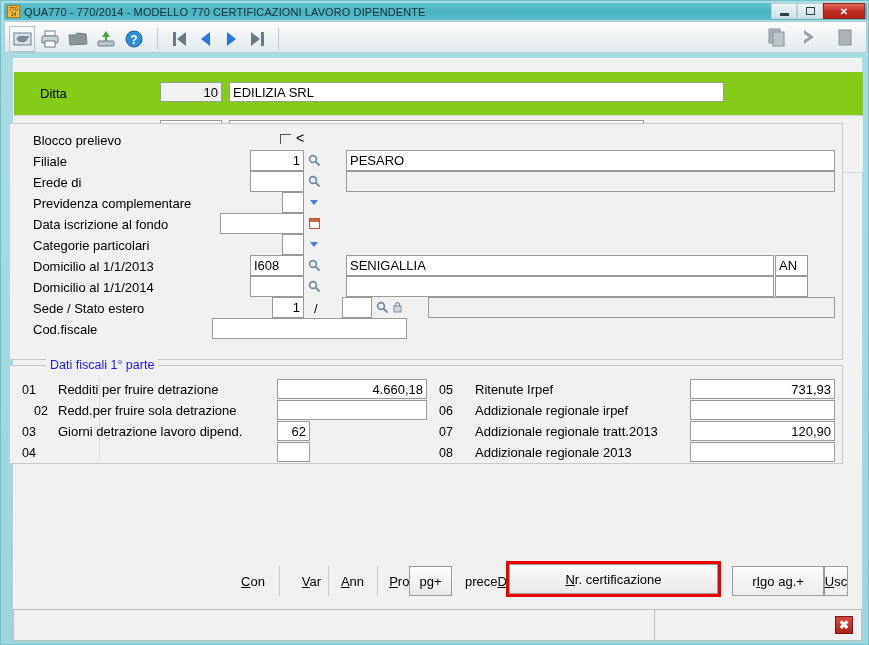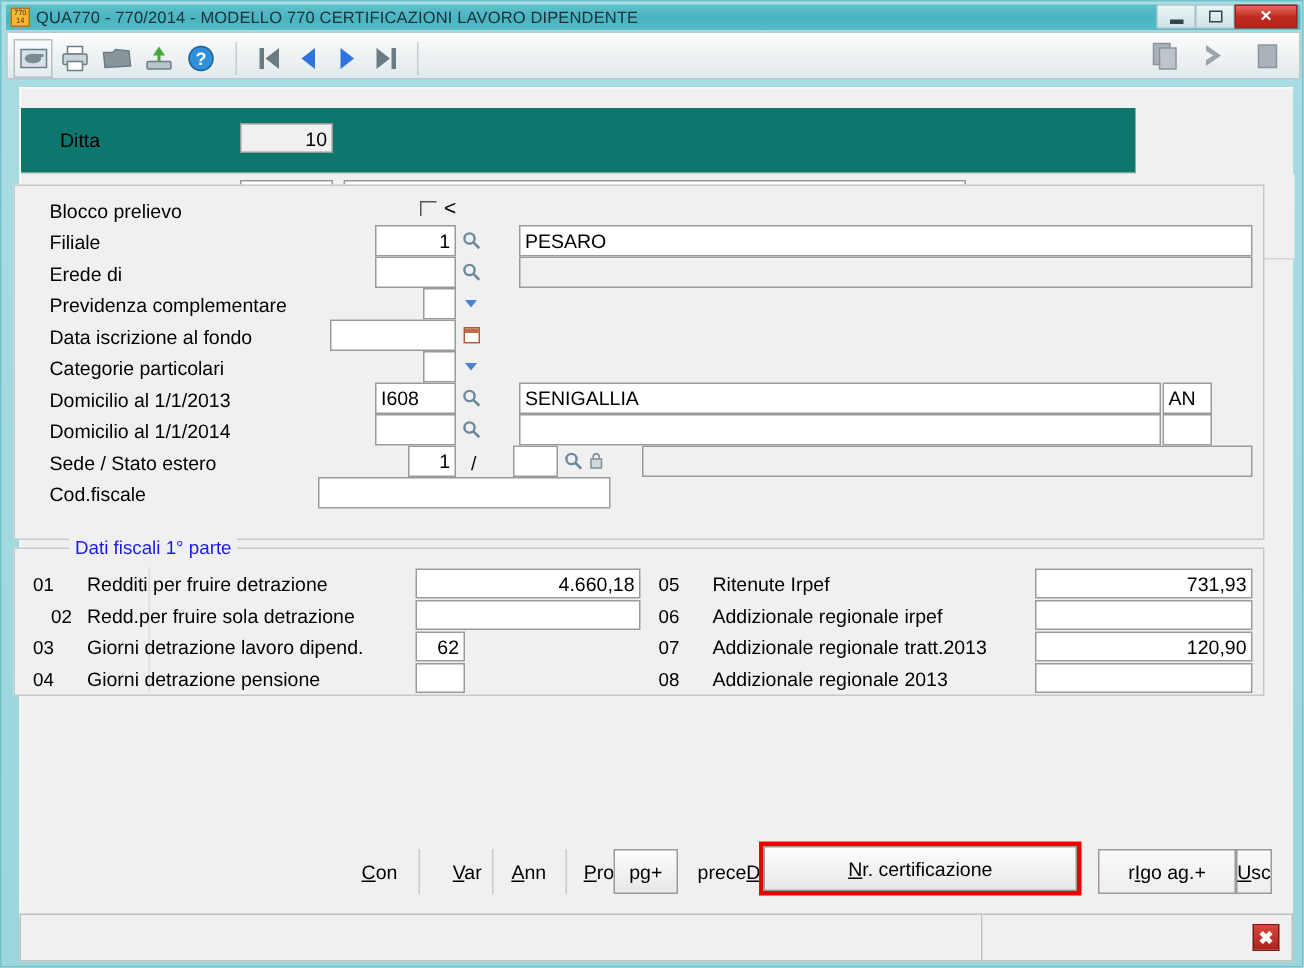--- a/index.html
+++ b/index.html
@@ -119,22 +119,22 @@
     left: 12px; top: 57px;
     width: 849px; height: 556px;
     background: #f0f0f0;
     border-top: 1px solid #ffffff;
     border-left: 1px solid #ffffff;
   }
 
   
   #hdr-ditta {
     position: absolute; left: 0px; top: 13px;
-    width: 743px; height: 44px;
-    background: #0f766e;
+    width: 849px; height: 44px;
+    background: #84cc16;
     border-bottom: 1px solid #d4d4d4;
   }
   #hdr-perc {
     position: absolute; left: 0px; top: 57px;
     width: 849px; height: 57px;
     background: #f0f0f0;
     border-bottom: 1px solid #d4d4d4;
   }
 
   .lbl {
@@ -397,20 +397,21 @@
           </svg>
       </div>
     </div>
   </div>
 
   <div id="client">
 
     <div id="hdr-ditta">
       <div class="lbl" style="left:26px; top:14px;">Ditta</div>
       <div class="fld ro num" style="left:146px; top:10px; width:62px; height:20px;">10</div>
+      <div class="fld" style="left:215px; top:10px; width:495px; height:20px;">EDILIZIA SRL</div>
     </div>
 
     <div id="hdr-perc">
       <div class="lbl" style="left:26px; top:8px;">Percipiente</div>
       <div class="fld num" style="left:146px; top:4px; width:62px; height:20px;">195</div>
       <div class="fld" style="left:215px; top:4px; width:415px; height:20px;">ROSSI MARIO</div>
 
       <div class="lbl" style="left:26px; top:30px;">Codice fiscale</div>
       <div class="fld ro" style="left:146px; top:26px; width:197px; height:21px;">RSSMRA74D20I608B</div>
     </div>
@@ -518,21 +519,20 @@
 
     <div class="fisc-row-num" style="left:24px; top:38px;">02</div>
     <div class="fisc-row-lbl" style="left:48px; top:37px;">Redd.per fruire sola detrazione</div>
     <div class="fld num" style="left:267px; top:34px; width:150px; height:20px;"></div>
 
     <div class="fisc-row-num" style="left:12px; top:59px;">03</div>
     <div class="fisc-row-lbl" style="left:48px; top:58px;">Giorni detrazione lavoro dipend.</div>
     <div class="fld num" style="left:267px; top:55px; width:33px; height:20px;">62</div>
 
     <div class="fisc-row-num" style="left:12px; top:80px;">04</div>
-    <div class="fisc-row-lbl" style="left:48px; top:79px;">Giorni detrazione pensione</div>
     <div class="fld num" style="left:267px; top:76px; width:33px; height:20px;"></div>
 
     <div class="fisc-row-num" style="left:429px; top:17px;">05</div>
     <div class="fisc-row-lbl" style="left:465px; top:16px;text-align:right;">Ritenute Irpef</div>
     <div class="fld num" style="left:680px; top:13px; width:145px; height:20px;">731,93</div>
 
     <div class="fisc-row-num" style="left:429px; top:38px;">06</div>
     <div class="fisc-row-lbl" style="left:465px; top:37px;">Addizionale regionale irpef</div>
     <div class="fld num" style="left:680px; top:34px; width:145px; height:20px;"></div>
 

